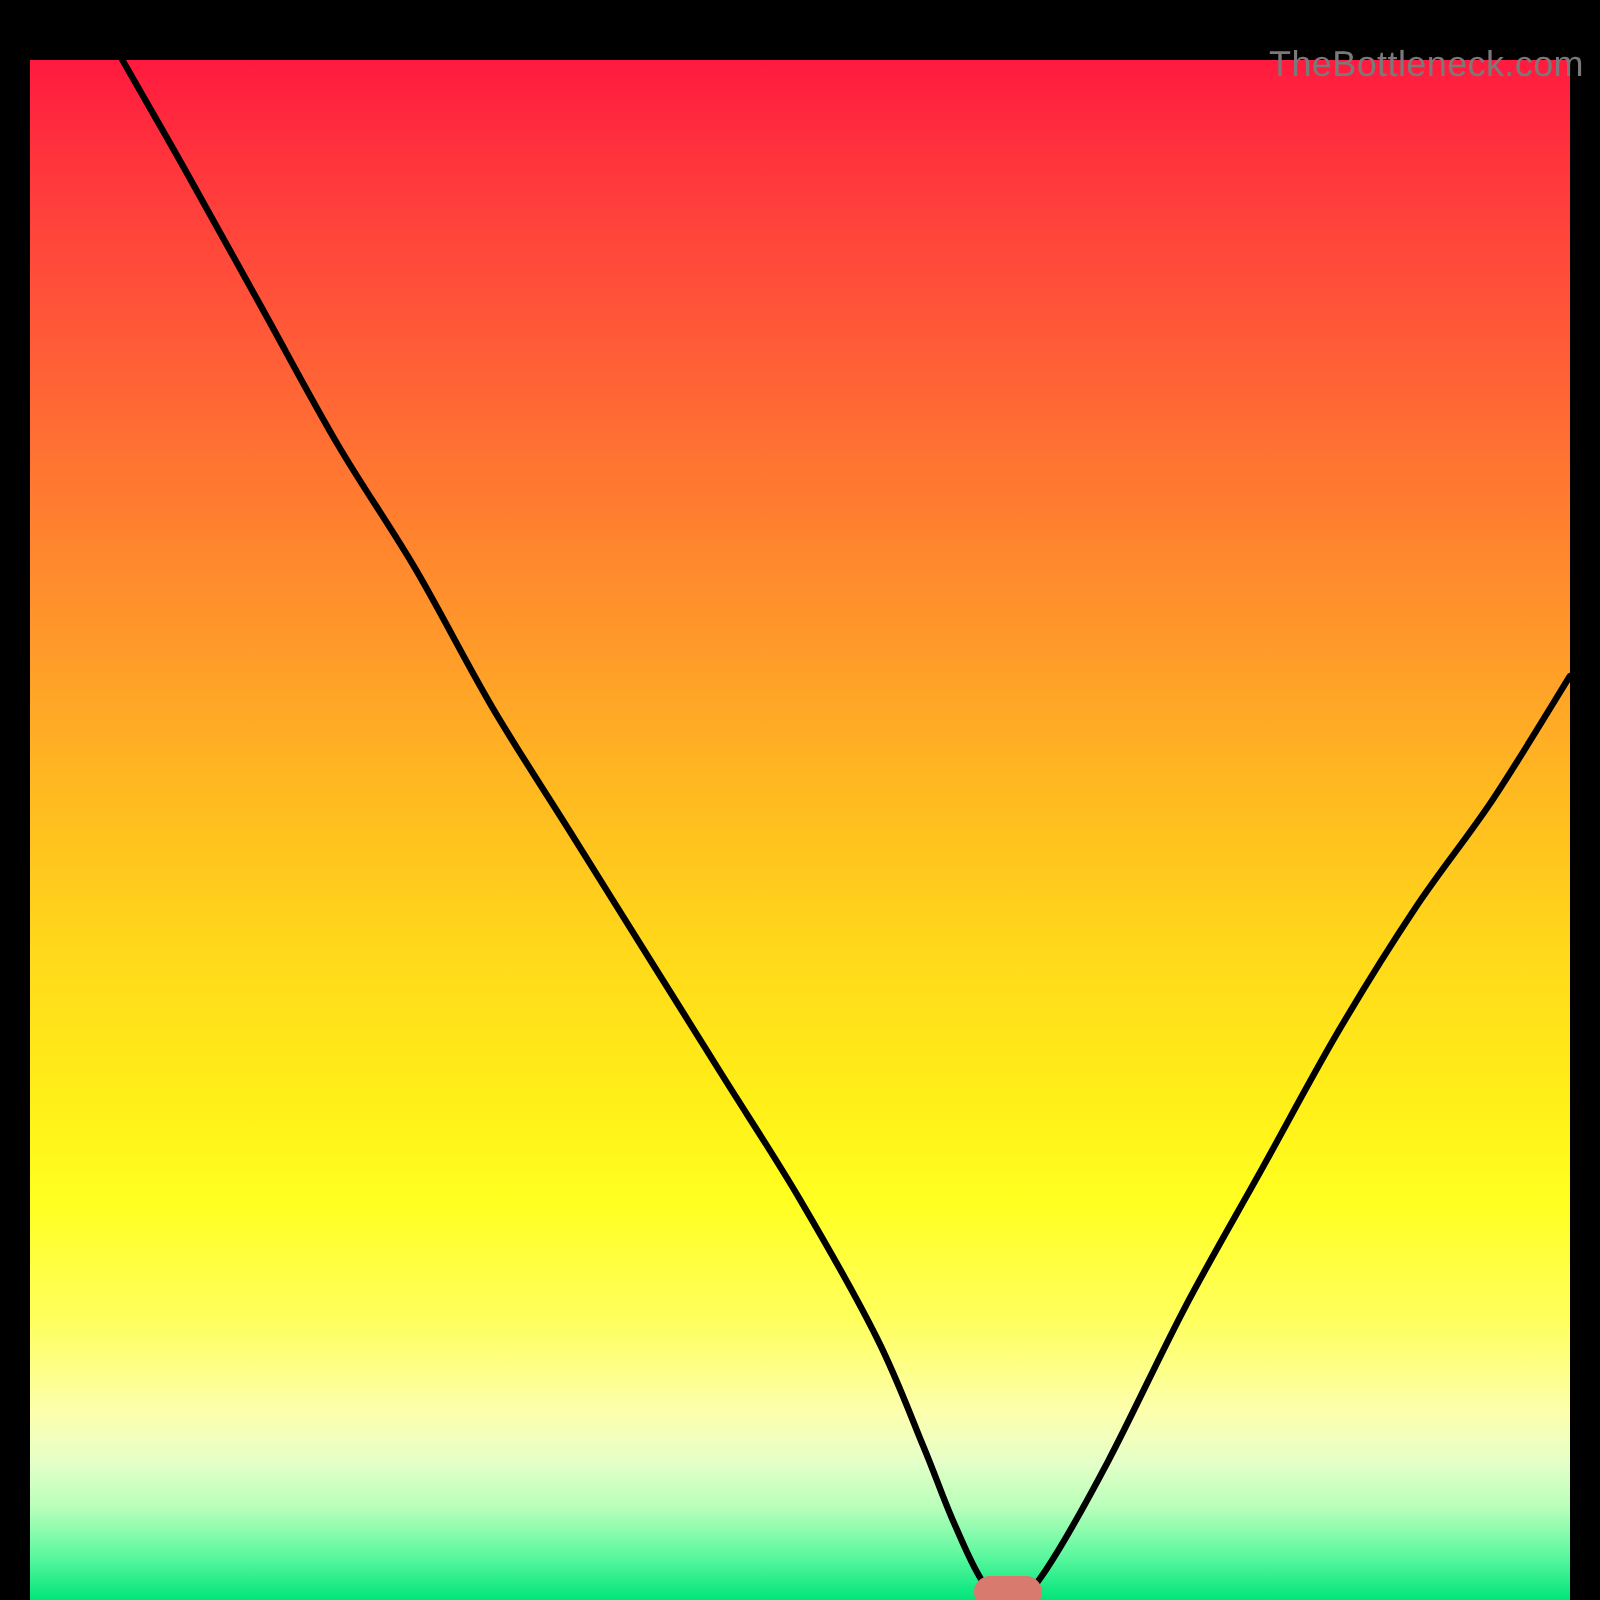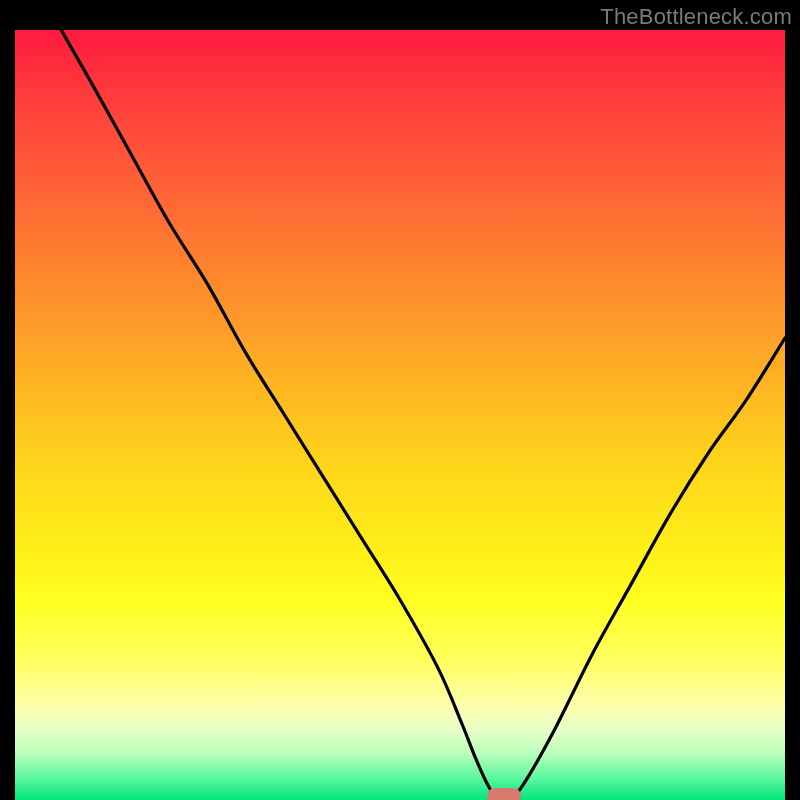--- a/index.html
+++ b/index.html
@@ -38,24 +38,24 @@
       #ffff60 82%,
       #fcffb0 88%,
       #e5ffc8 91%,
       #b8ffba 94%,
       #60f8a0 97%,
       #00e57a 100%
     );
   }
   .watermark {
     position: absolute;
-    top: 4px;
+    top: 22px;
     right: 8px;
     color: #7a7a7a;
-    font-size: 22px;
+    font-size: 18px;
     font-weight: 500;
     letter-spacing: 0.2px;
     z-index: 10;
   }
   svg.curve {
     position: absolute;
     left: 0;
     top: 0;
     width: 770px;
     height: 770px;

